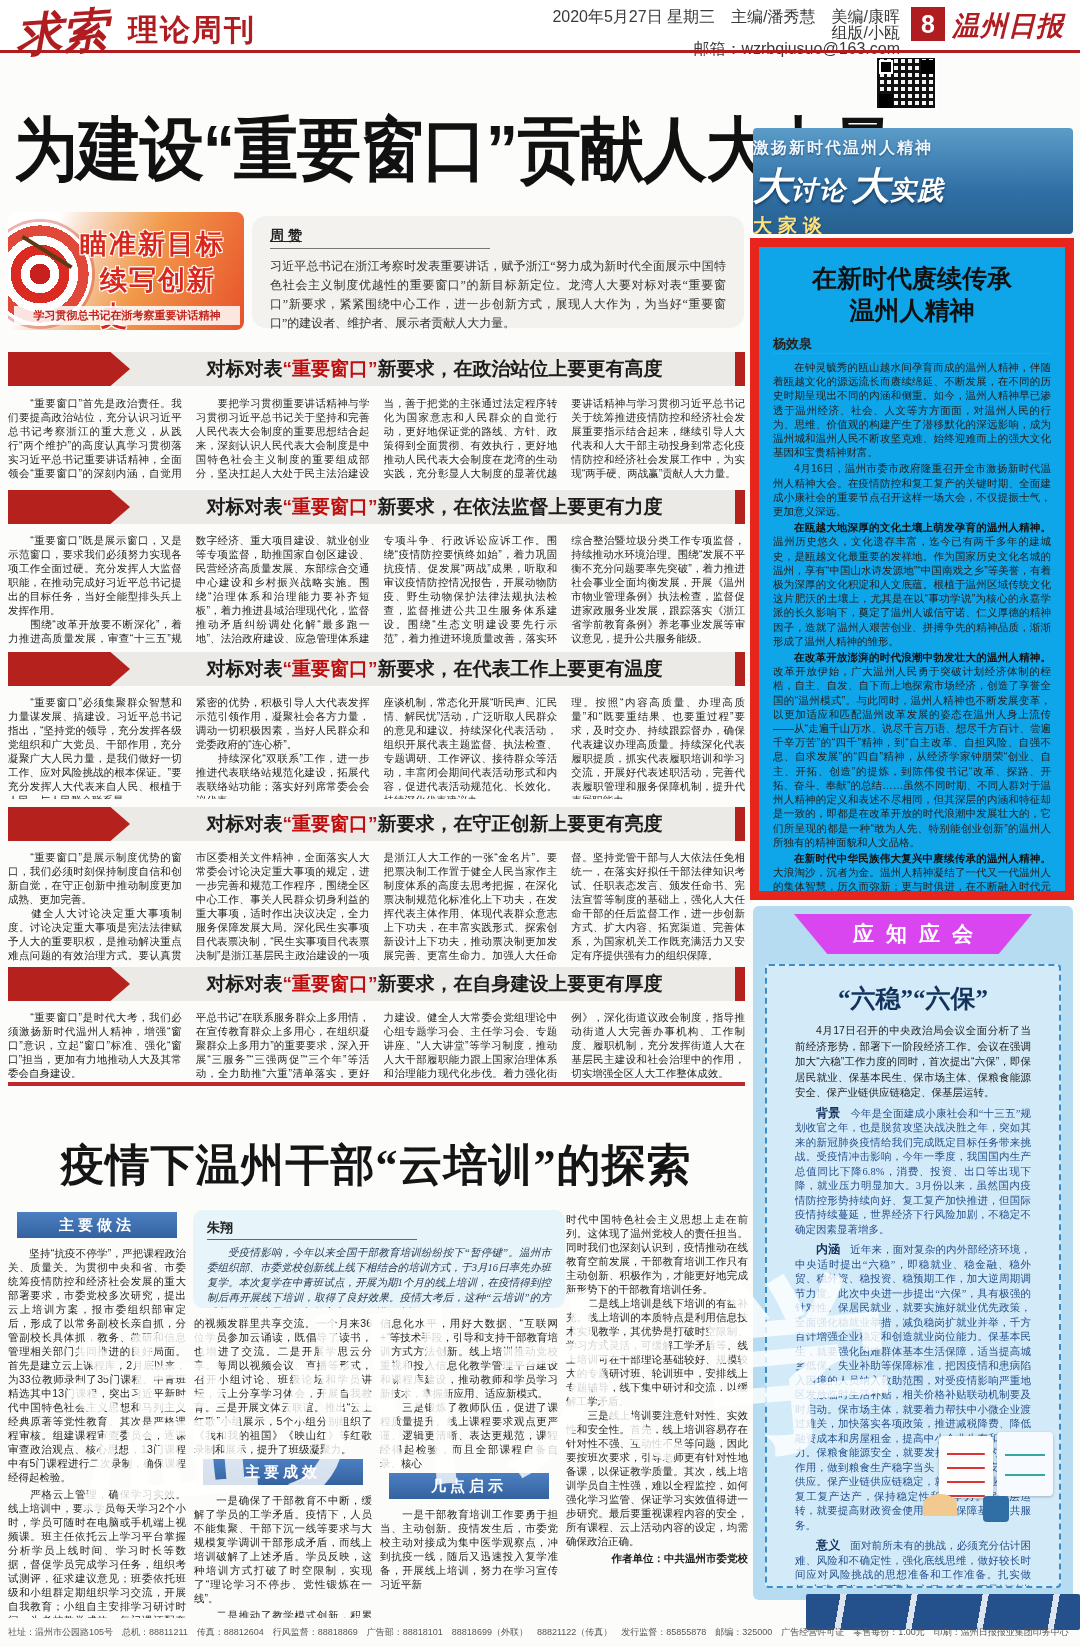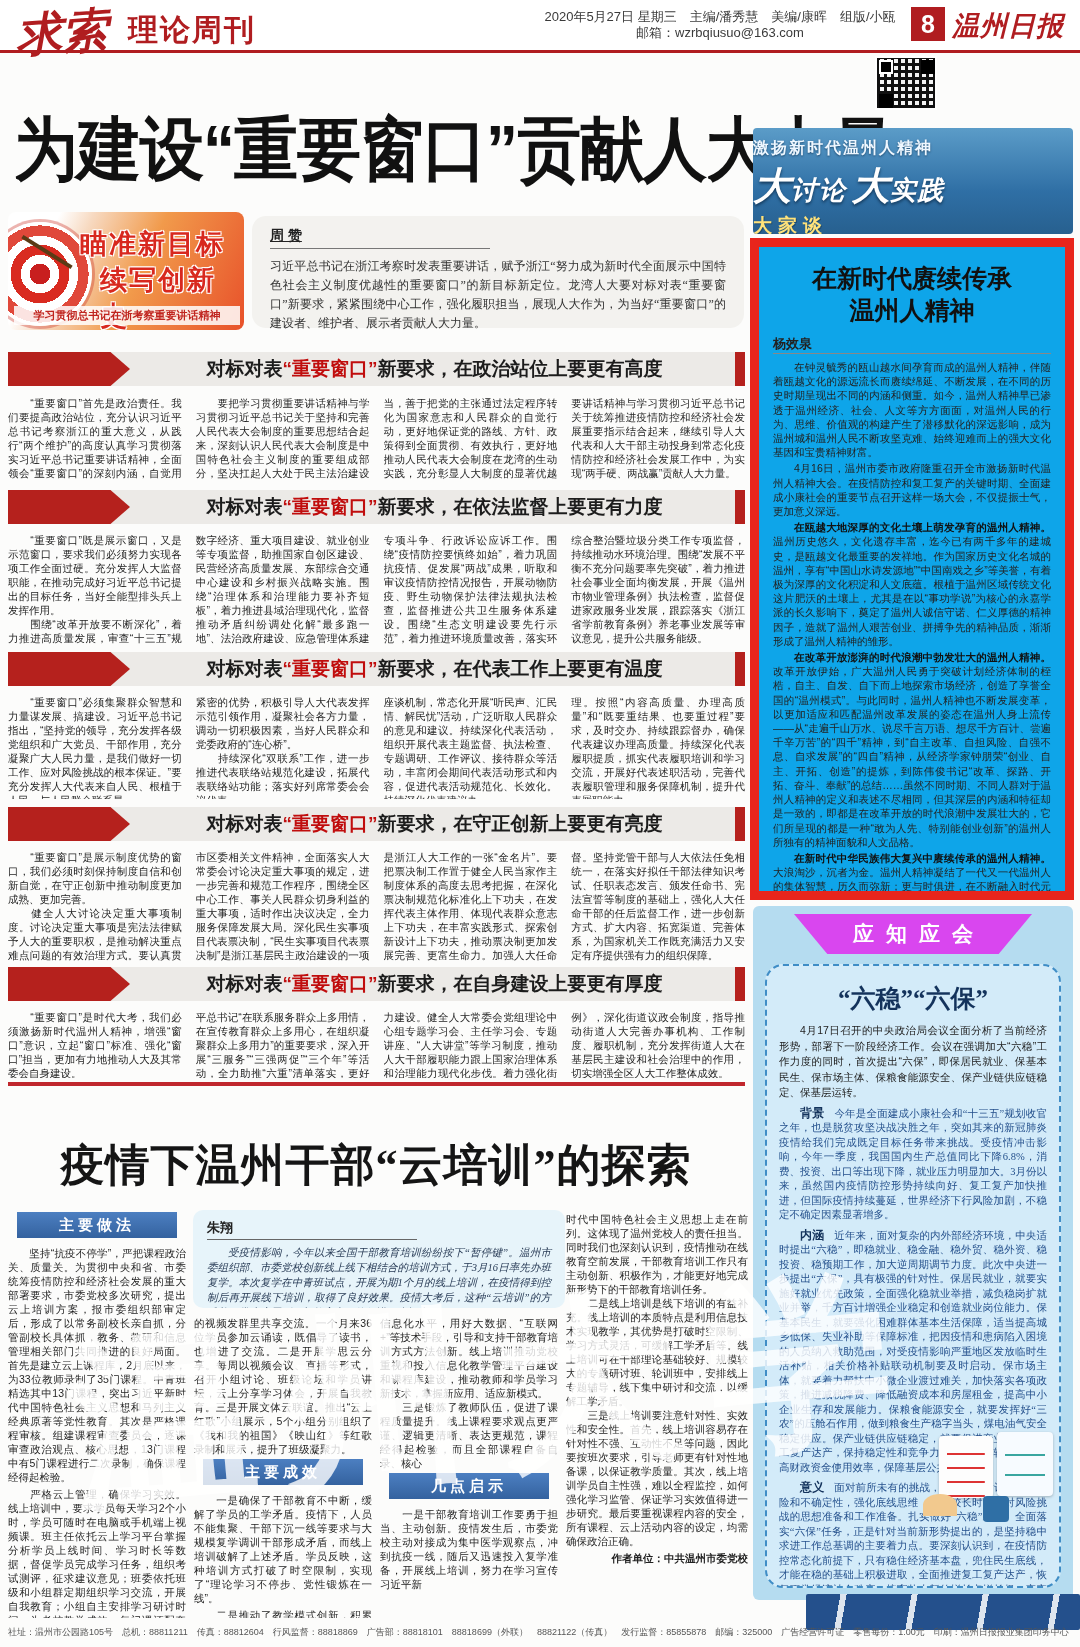--- a/index.html
+++ b/index.html
@@ -3,21 +3,21 @@
 <meta charset="utf-8">
 <style>
   html,body{margin:0;padding:0;background:#9a9a9a;}
   .page{position:relative;width:1080px;height:1647px;margin:0 auto;background:#fcfcfb;
         font-family:"Liberation Sans","DejaVu Sans",sans-serif;overflow:hidden;color:#222;}
   
   .masthead{position:absolute;left:0;top:0;width:100%;height:50px;background:#fff;}
   .brand-script{position:absolute;left:16px;top:2px;font-family:"Liberation Serif",serif;
         font-style:italic;font-weight:bold;font-size:46px;color:#b01d20;transform:rotate(-4deg);}
   .brand-title{position:absolute;left:128px;top:10px;font-size:30px;font-weight:900;color:#b01d20;letter-spacing:2px;}
-  .pubinfo{position:absolute;left:540px;top:9px;width:360px;text-align:center;font-size:13px;color:#3a3a3a;line-height:16px;}
+  .pubinfo{position:absolute;left:540px;top:9px;width:360px;text-align:right;font-size:16px;color:#3a3a3a;line-height:16px;}
   .pagebox{position:absolute;left:911px;top:7px;width:34px;height:34px;background:#b01d20;
         color:#fff;font-size:25px;font-weight:bold;text-align:center;line-height:34px;}
   .papername{position:absolute;left:952px;top:8px;font-family:"Liberation Serif",serif;font-style:italic;
         font-weight:bold;font-size:27px;color:#b01d20;letter-spacing:1px;}
   .mast-rule{position:absolute;left:0;top:50px;width:100%;height:3px;background:#b01d20;}
   .qr{position:absolute;left:877px;top:58px;width:58px;height:50px;background:
         repeating-linear-gradient(0deg,#111 0 3px,transparent 3px 7px),
         repeating-linear-gradient(90deg,#111 0 3px,#f4f4f4 3px 7px);outline:2px solid #fff;}
   .qr i{position:absolute;left:2px;top:2px;width:10px;height:10px;background:#000;border:2px solid #fff;
         box-shadow:42px 0 0 0 #000,0 34px 0 0 #000;}
@@ -68,21 +68,21 @@
         font-size:25px;line-height:32px;color:#111;font-weight:900;}
   .spirit .by{font-size:13px;font-weight:bold;border-bottom:1px solid #888;margin-bottom:6px;}
   .spirit p{margin:0 0 2px;font-size:10.5px;line-height:14.2px;text-align:justify;color:#222;text-indent:2em;}
   .spirit p b{color:#111;}
   
   .know{position:absolute;left:753px;top:906px;width:320px;height:694px;background:#b5dcf0;border-radius:6px;}
   .ribbon{position:absolute;left:50%;top:8px;transform:translateX(-50%);width:238px;height:40px;background:#d946ef;
         clip-path:polygon(0 0,100% 0,86% 100%,14% 100%);color:#fff;font-size:21px;font-weight:900;
         letter-spacing:12px;text-align:center;line-height:40px;text-indent:12px;}
   .know-inner{position:absolute;left:12px;right:12px;top:58px;bottom:12px;background:#d3ebf9;
-        border:2px dashed #3f8dc6;border-radius:18px;padding:10px 12px;overflow:hidden;box-sizing:border-box;}
+        border:2px dashed #3f8dc6;border-radius:4px;padding:10px 28px;overflow:hidden;box-sizing:border-box;}
   .know-inner h3{margin:6px 0 8px;text-align:center;font-family:"Liberation Serif",serif;
         font-size:25px;color:#14335c;font-weight:900;}
   .know-intro{font-size:10.5px;line-height:15.5px;text-align:justify;color:#222;text-indent:2em;}
   .know-item{margin-top:5px;font-family:"Liberation Serif",serif;font-size:10.5px;line-height:14.5px;
         text-align:justify;color:#24508c;text-indent:2em;}
   .know-item b{font-family:"Liberation Sans",sans-serif;color:#14335c;font-size:12px;margin-right:10px;}
   .illus{position:absolute;right:16px;bottom:90px;width:118px;height:80px;}
   .illus .pg{position:absolute;left:0;top:6px;width:54px;height:62px;background:#fdfdfd;border-radius:4px;
         box-shadow:0 1px 3px rgba(0,0,0,.25);background-image:repeating-linear-gradient(180deg,transparent 0 9px,#d33 9px 11px,transparent 11px 14px);background-size:70% 100%;background-position:8px 8px;background-repeat:no-repeat;}
   .illus .pg2{position:absolute;left:58px;top:2px;width:56px;height:64px;background:#f7fbff;border-radius:4px;
@@ -136,21 +136,21 @@
   <div class="kicker">
     <div class="target"></div>
     <div class="dart"></div>
     <div class="kicker-l1">瞄准新目标</div>
     <div class="kicker-l2">续写创新史</div>
     <div class="kicker-note">学习贯彻总书记在浙考察重要讲话精神</div>
   </div>
 
   <div class="introbox">
     <span class="lead-byline">周 赞</span>
-    <div class="lead-intro">习近平总书记在浙江考察时发表重要讲话，赋予浙江“努力成为新时代全面展示中国特色社会主义制度优越性的重要窗口”的新目标新定位。龙湾人大要对标对表“重要窗口”新要求，紧紧围绕中心工作，强化履职担当，展现人大作为，为当好“重要窗口”的建设者、维护者、展示者贡献人大力量。</div>
+    <div class="lead-intro">习近平总书记在浙江考察时发表重要讲话，赋予浙江“努力成为新时代全面展示中国特色社会主义制度优越性的重要窗口”的新目标新定位。龙湾人大要对标对表“重要窗口”新要求，紧紧围绕中心工作，进一步创新方式，展现人大作为，为当好“重要窗口”的建设者、维护者、展示者贡献人大力量。</div>
   </div>
 
   <div class="sec-hd" style="top:352px">
     <div class="arrow"></div>
       <div class="endtab"></div>
     <div class="t"><span>对标对表</span><span class="hl">“重要窗口”</span><span>新要求，在政治站位上要更有高度</span></div>
   </div>
   <div class="sec-body" style="top:396px;height:86px">
     <div class="col">　　“重要窗口”首先是政治责任。我们要提高政治站位，充分认识习近平总书记考察浙江的重大意义，从践行“两个维护”的高度认真学习贯彻落实习近平总书记重要讲话精神，全面领会“重要窗口”的深刻内涵，自觉用以指导实践，推动工作。</div>
     <div class="col">　　要把学习贯彻重要讲话精神与学习贯彻习近平总书记关于坚持和完善人民代表大会制度的重要思想结合起来，深刻认识人民代表大会制度是中国特色社会主义制度的重要组成部分，坚决扛起人大处于民主法治建设第一线的职责担</div>

